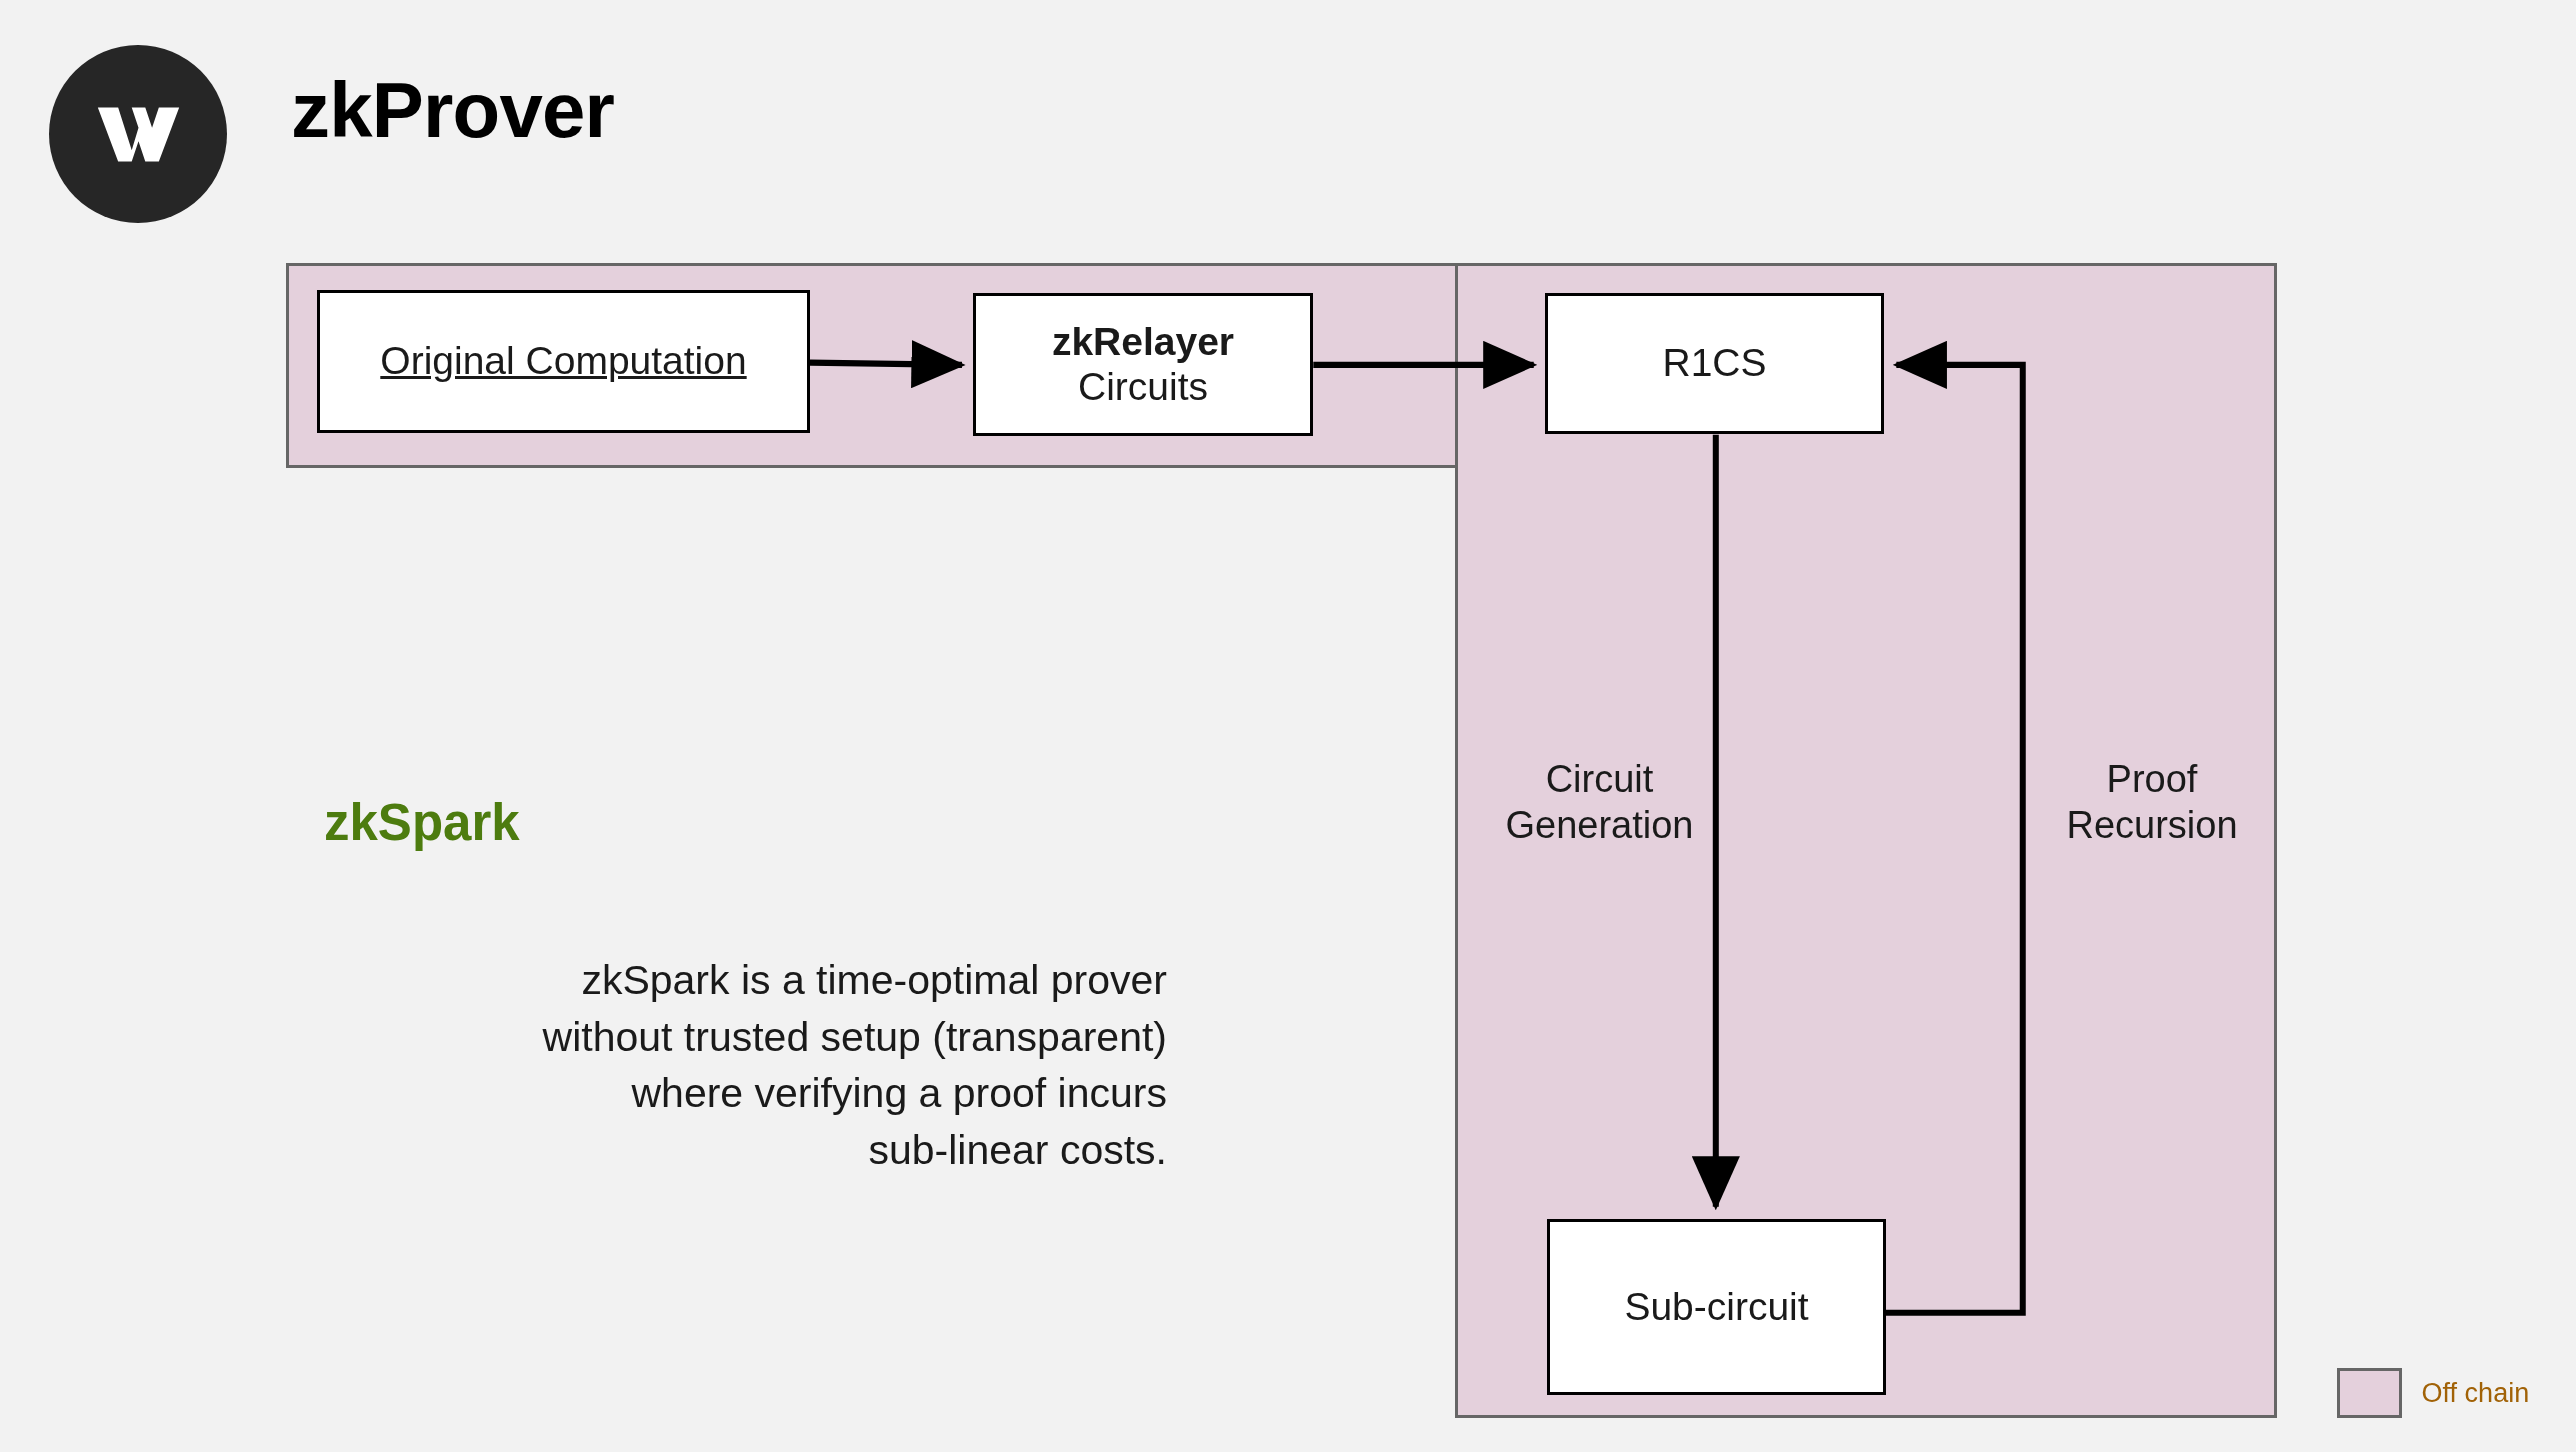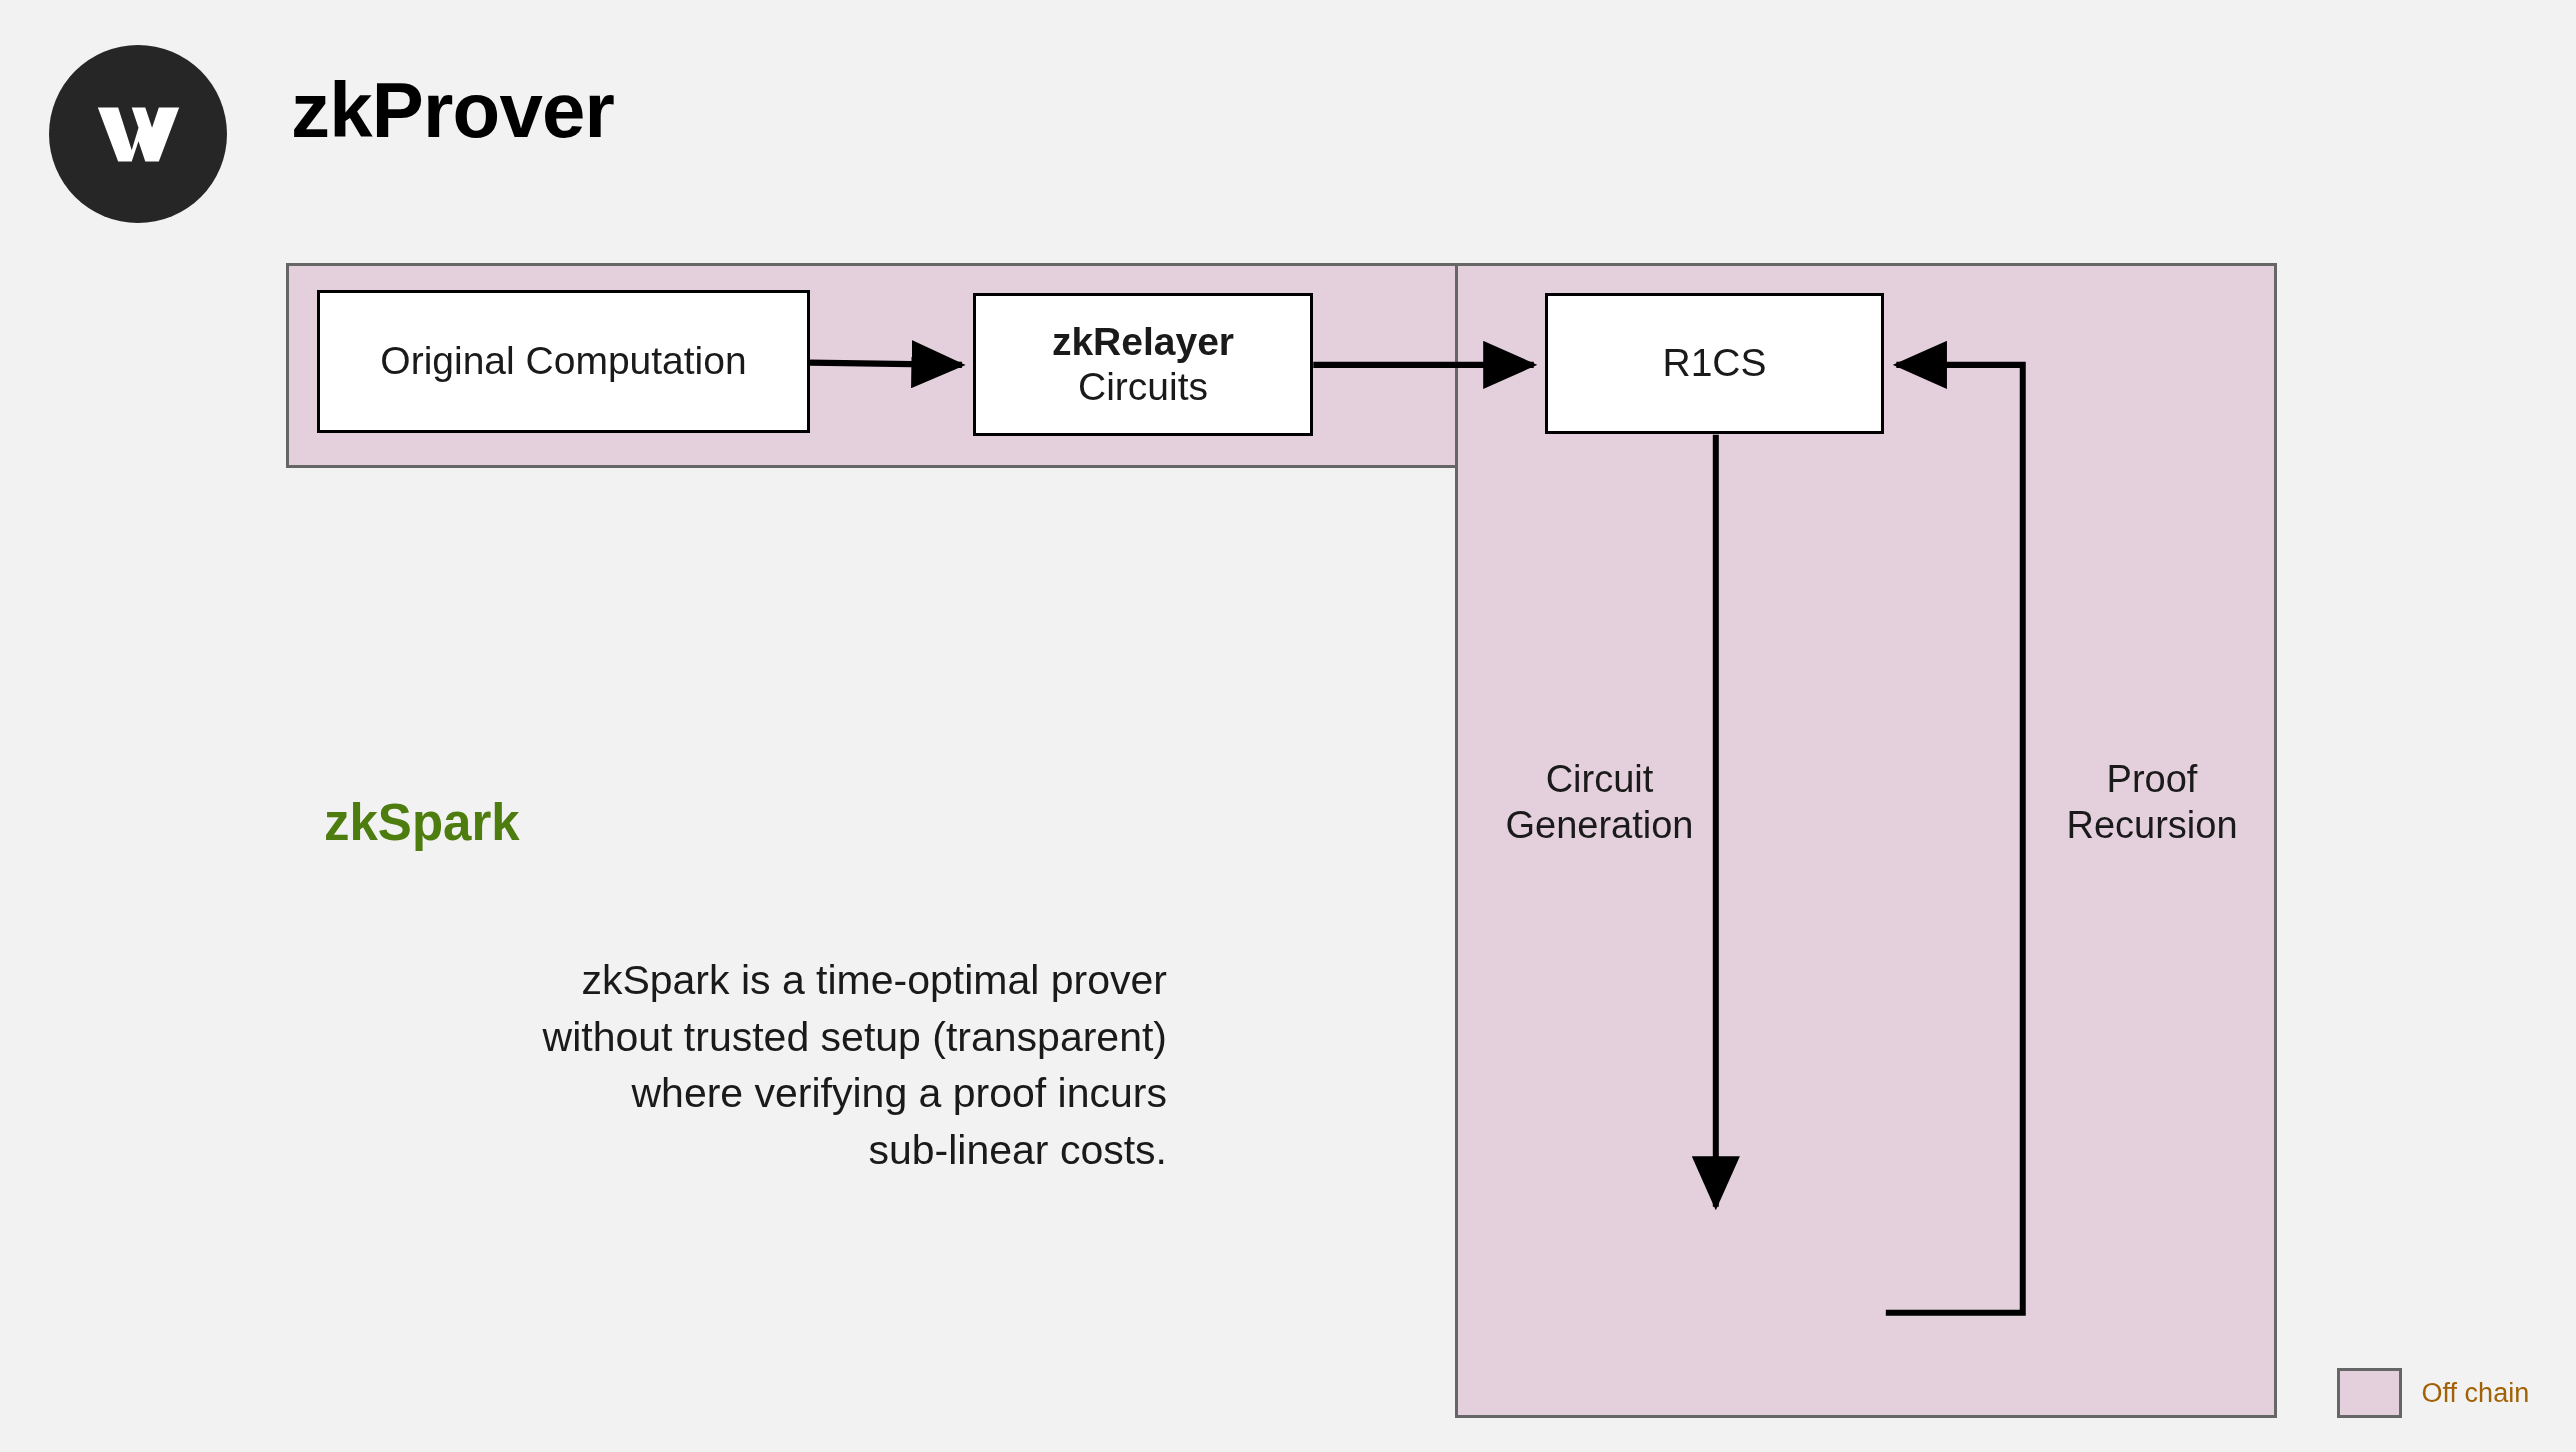--- a/index.html
+++ b/index.html
@@ -55,21 +55,21 @@
     display: flex;
     flex-direction: column;
     align-items: center;
     justify-content: center;
     color: #1a1a1a;
     font-size: 39px;
     line-height: 1.15;
     text-align: center;
     z-index: 6;
   }
-  #box-original  { left: 309px;  top: 290px;  width: 493px; height: 143px; }
+  #box-original  { left: 309px;  top: 290px;  width: 493px; height: 143px; text-decoration: underline; }
   #box-relayer   { left: 965px; top: 293px;  width: 340px; height: 143px; }
   #box-r1cs      { left: 1537px; top: 293px;  width: 339px; height: 141px; }
   #box-subcircuit{ left: 1539px; top: 1219px; width: 339px; height: 176px; }
   .pbox .strong { font-weight: bold; }
 
   
   #connectors {
     position: absolute;
     left: 0; top: 0;
     width: 2576px; height: 1452px;
@@ -167,20 +167,23 @@
 
   <div id="box-relayer" class="pbox">
     <span class="strong">zkRelayer</span>
     <span>Circuits</span>
   </div>
 
   <div id="box-r1cs" class="pbox">
     <span>R1CS</span>
   </div>
 
+  <div id="box-subcircuit" class="pbox">
+    <span>Sub-circuit</span>
+  </div>
 
   <div id="label-circuit-generation" class="edge-label">Circuit
 Generation</div>
   <div id="label-proof-recursion" class="edge-label">Proof
 Recursion</div>
 
   <div id="zkspark-heading">zkSpark</div>
   <div id="zkspark-body">zkSpark is a time-optimal prover
 without trusted setup (transparent)
 where verifying a proof incurs

